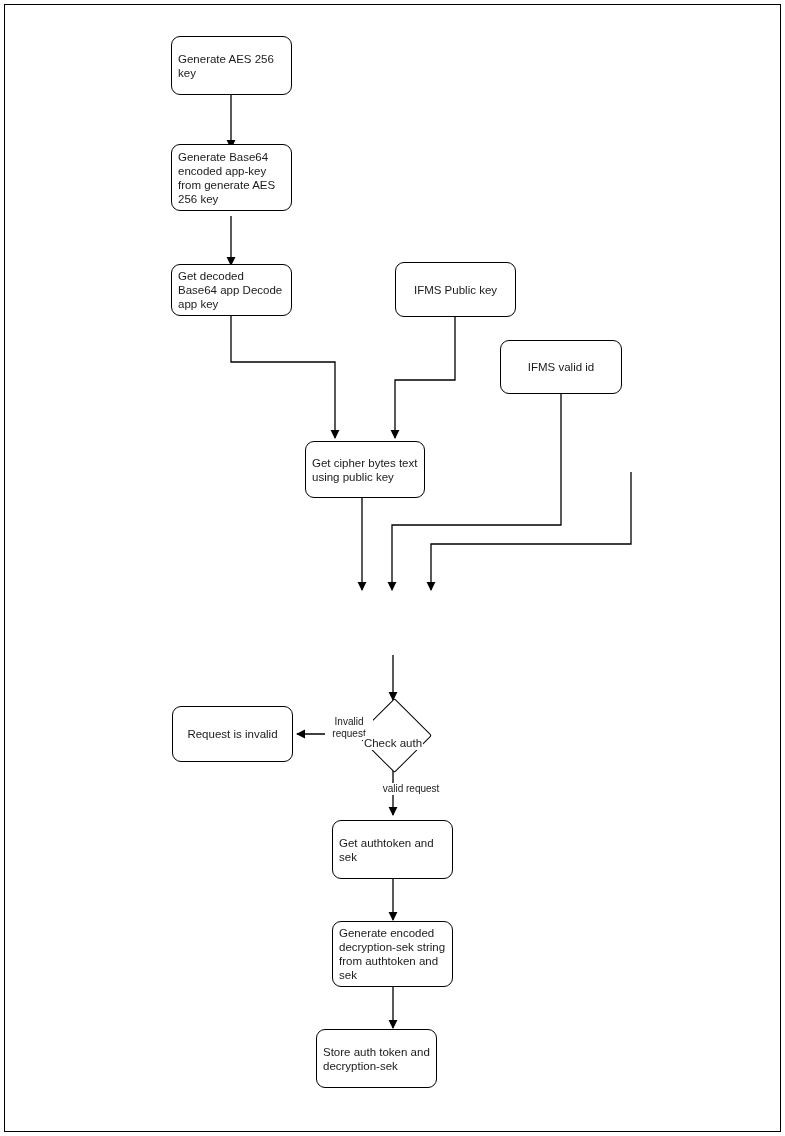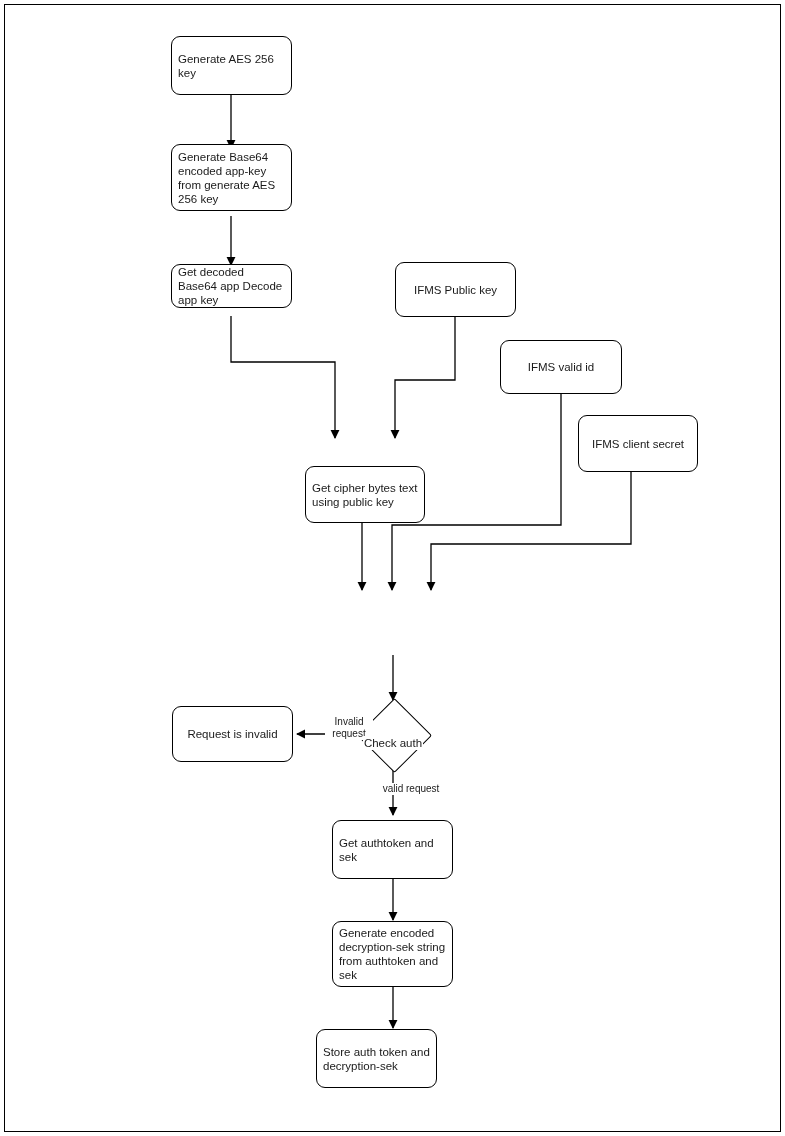--- a/index.html
+++ b/index.html
@@ -132,29 +132,28 @@
       <path d="M 393 879 L 393 920" marker-end="url(#arrow)"></path>
 
       <path d="M 393 987 L 393 1028" marker-end="url(#arrow)"></path>
     </g>
   </svg>
 
   <div class="node-box" style="left:171px; top:36px; width:121px; height:59px;">Generate AES 256 key</div>
 
   <div class="node-box" style="left:171px; top:144px; width:121px; height:67px;">Generate Base64 encoded app-key from generate AES 256 key</div>
 
-  <div class="node-box" style="left:171px; top:264px; width:121px; height:44px;">Get decoded Base64 app Decode app key</div>
+  <div class="node-box" style="left:171px; top:264px; width:121px; height:52px;">Get decoded Base64 app Decode app key</div>
 
   <div class="node-box" style="left:395px; top:262px; width:121px; height:55px;">IFMS Public key</div>
 
   <div class="node-box" style="left:500px; top:340px; width:122px; height:54px;">IFMS valid id</div>
 
-  <div class="node-box" style="left:578px; top:415px; width:120px; height:57px;">IFMS client secret</div>
 
-  <div class="node-box" style="left:305px; top:441px; width:120px; height:57px;margin-top:25px;">Get cipher bytes text using public key</div>
+  <div class="node-box" style="left:305px; top:441px; width:120px; height:57px;">Get cipher bytes text using public key</div>
 
 
   <div class="node-diamond-wrap" style="left:357px; top:698px; width:72px; height:72px;">
     <div class="node-diamond-shape"></div>
     <div class="node-diamond-label">Check auth</div>
   </div>
 
   <div class="node-box" style="left:172px; top:706px; width:121px; height:56px;">Request is invalid</div>
 
   <div class="node-box" style="left:332px; top:820px; width:121px; height:59px;">Get authtoken and sek</div>

